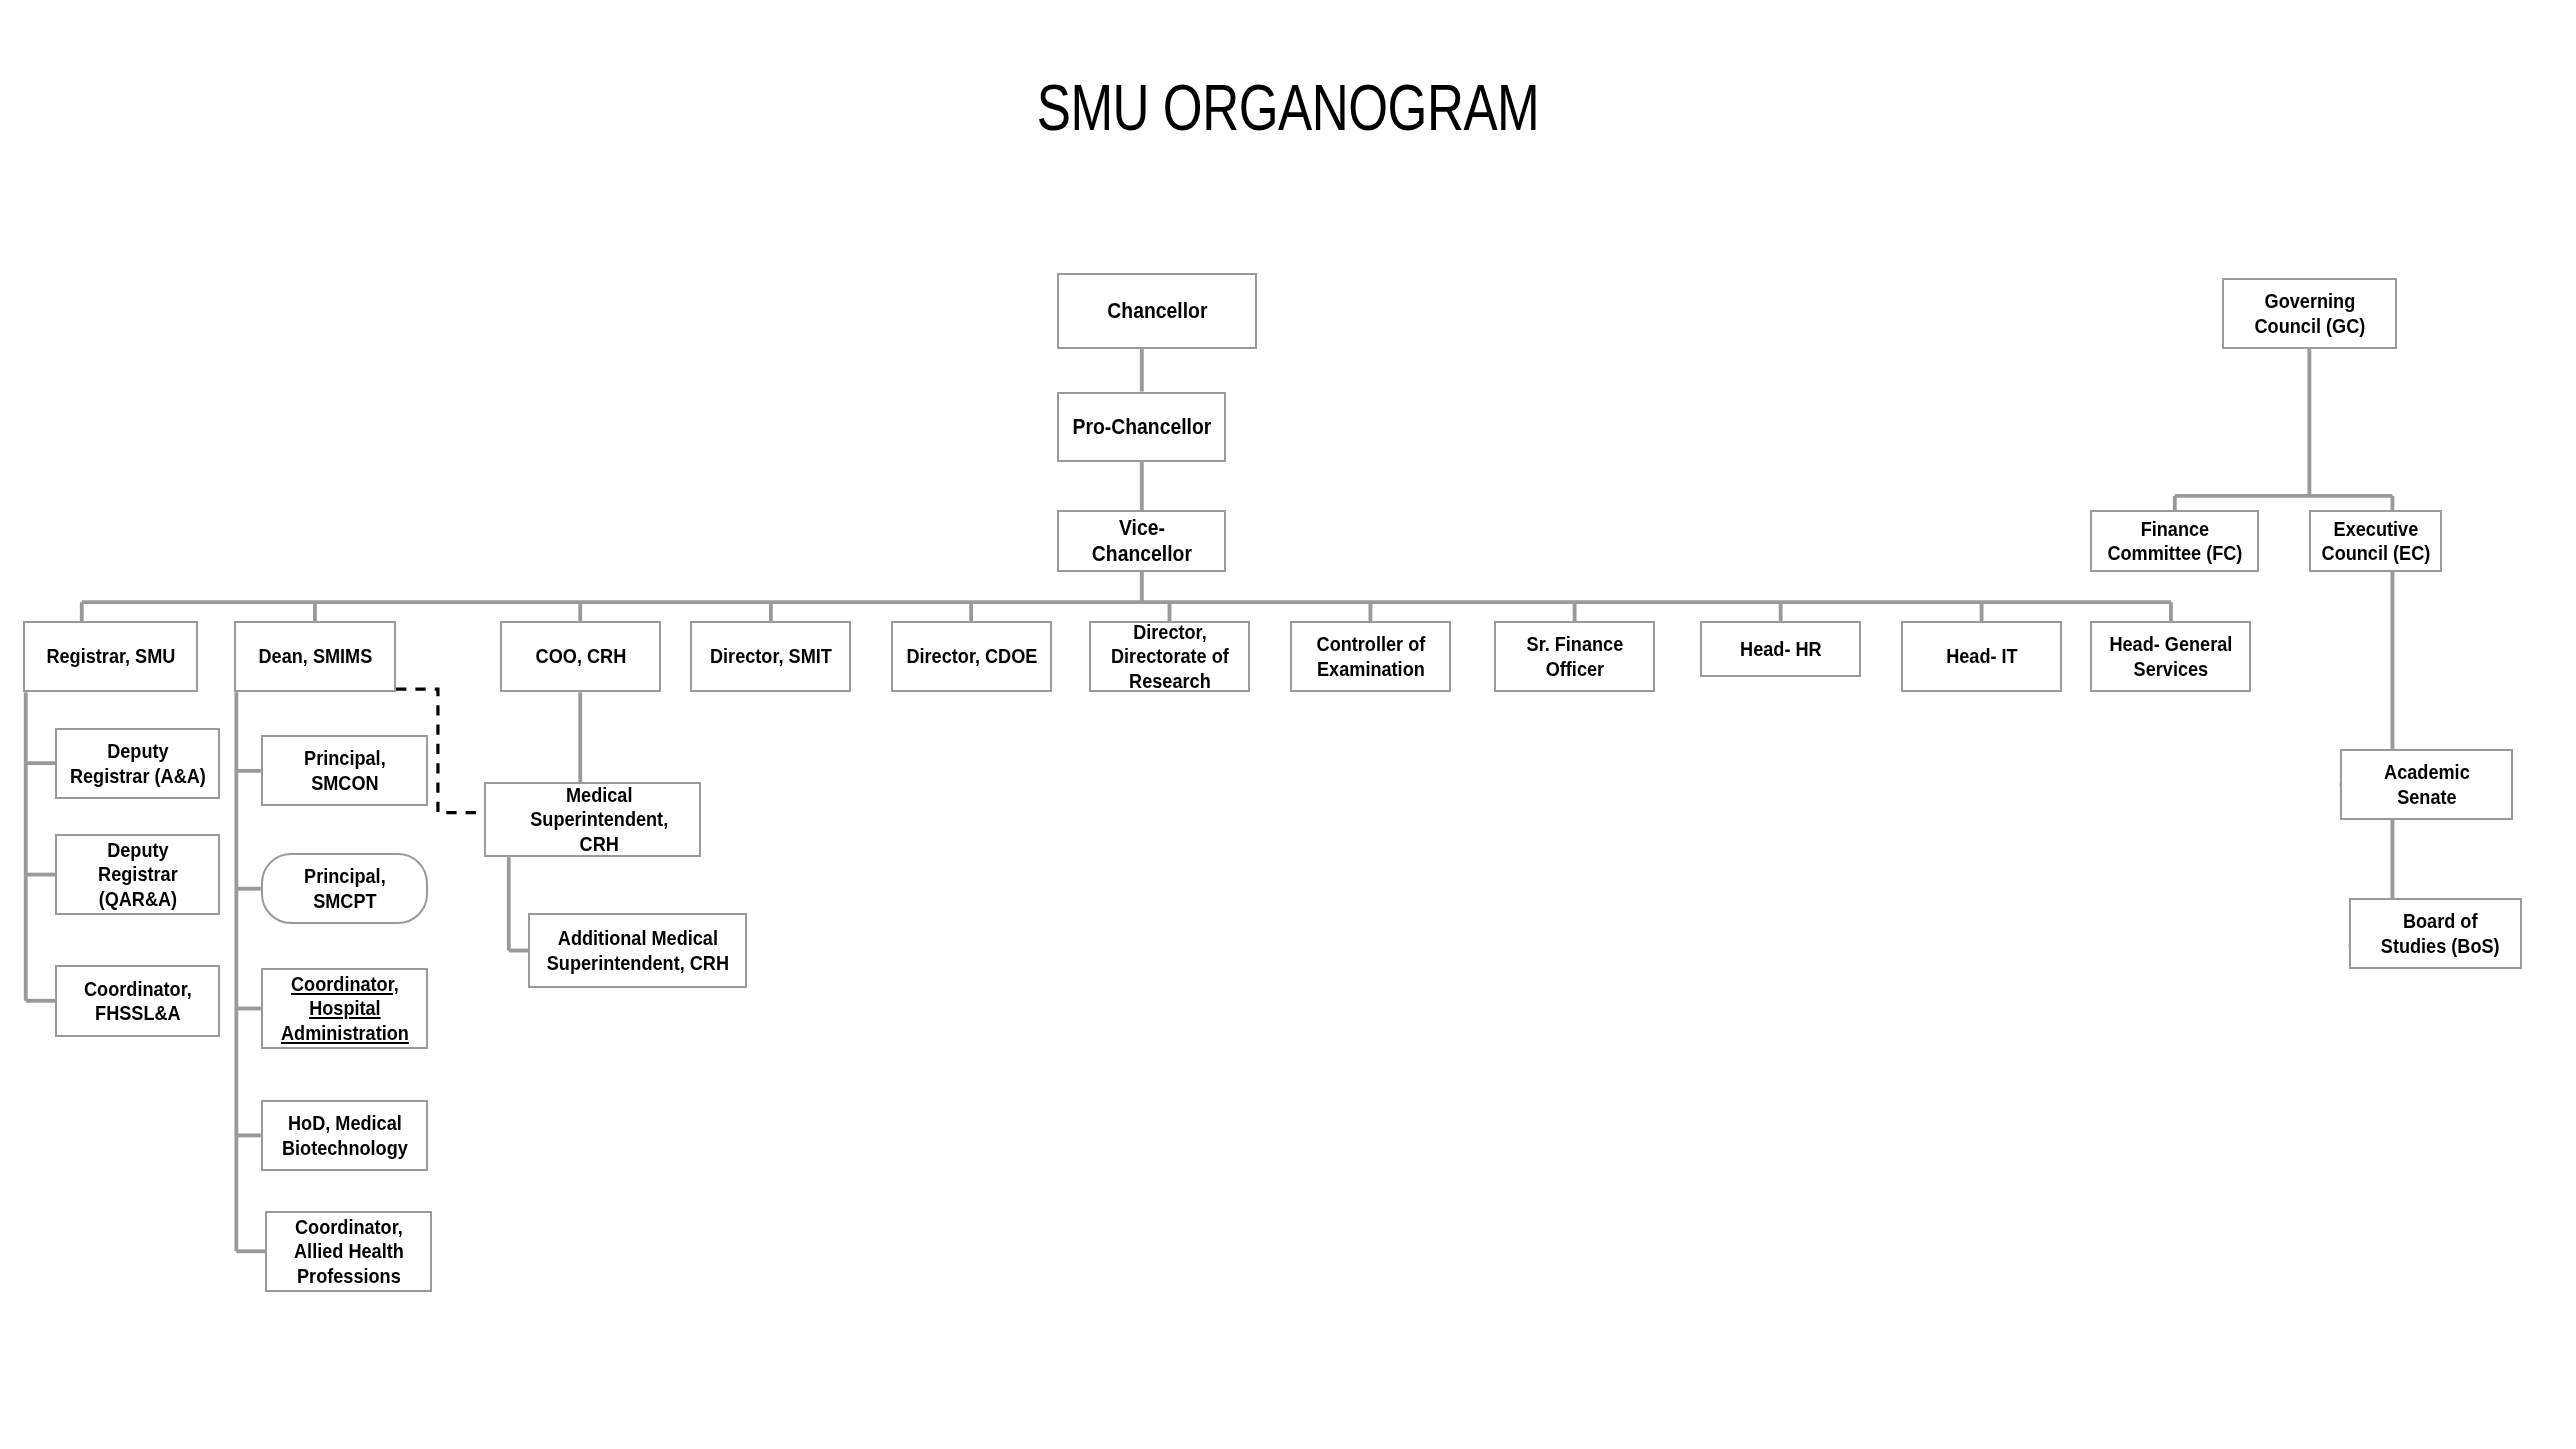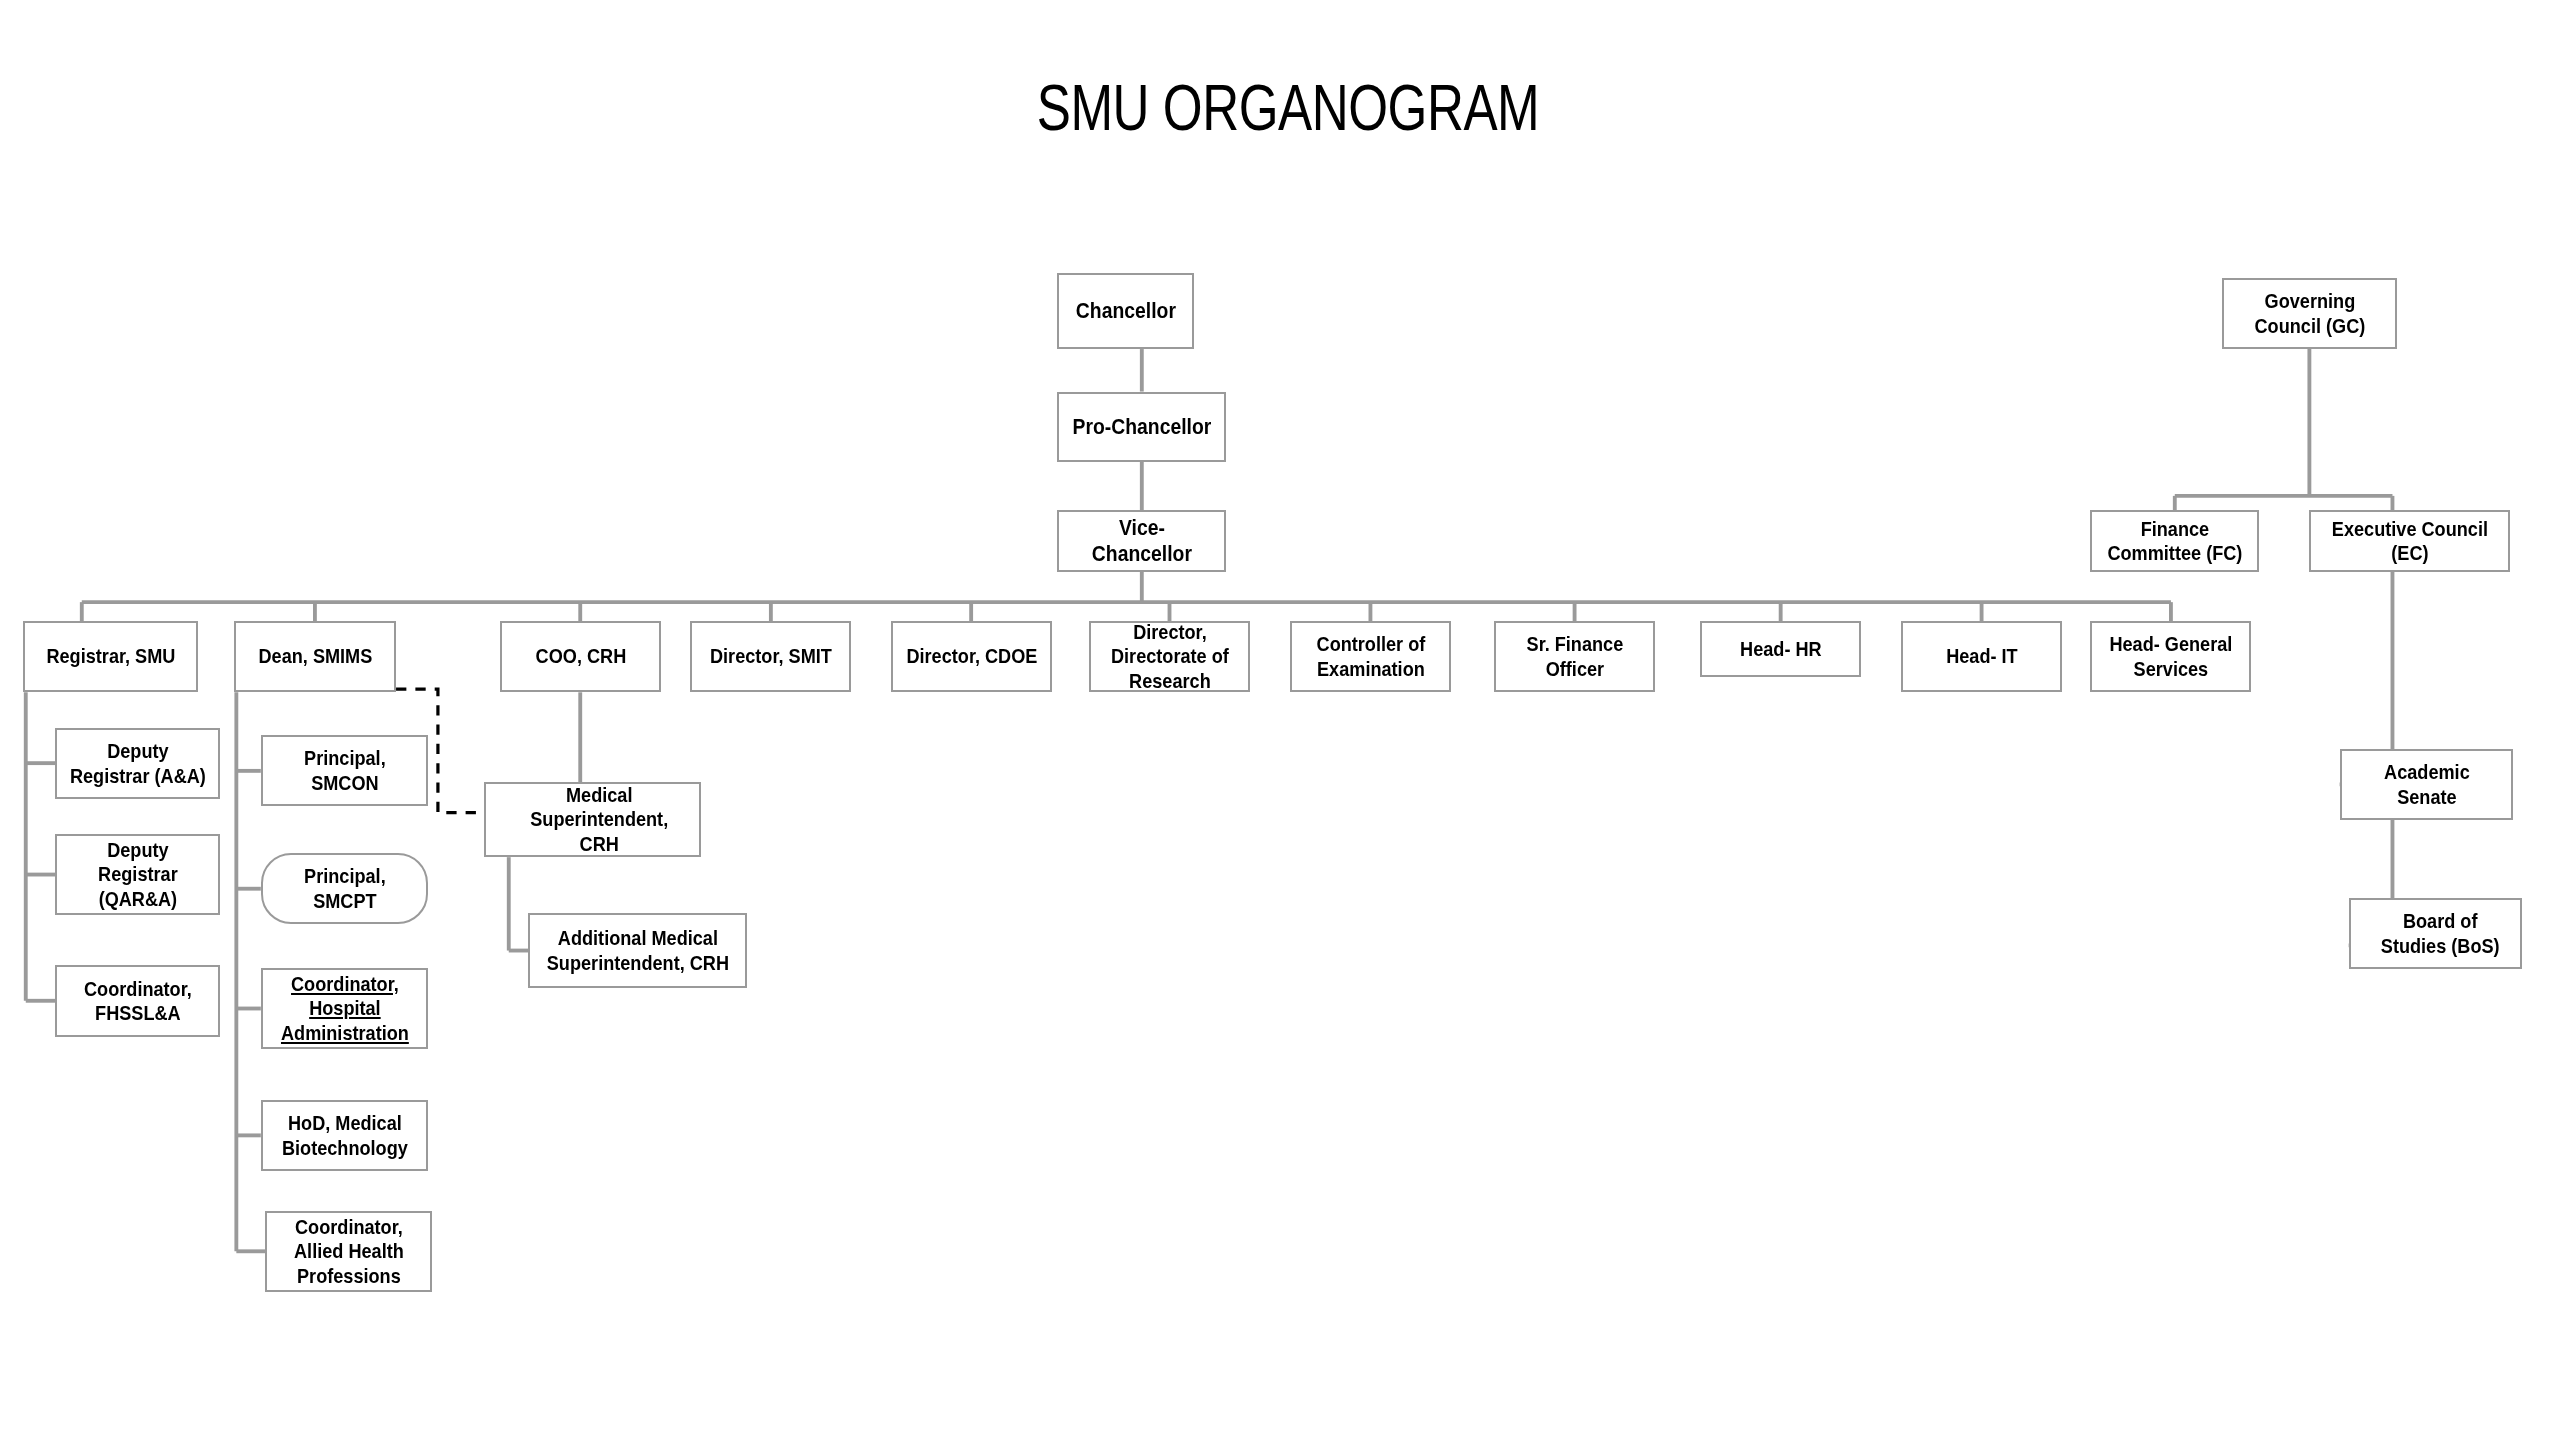--- a/index.html
+++ b/index.html
@@ -103,37 +103,37 @@
         <path d="M 367 1943 L 412 1943"></path>
         <path d="M 901 1075 L 901 1215"></path>
         <path d="M 790 1331 L 790 1476"></path>
         <path d="M 790 1476 L 820 1476"></path>
       </g>
     <g id="dashed-links" fill="none" stroke="#000000" stroke-width="5" stroke-dasharray="16 14">
         <path d="M 615 1070 L 680 1070 L 680 1262 L 752 1262"></path>
       </g>
   </svg>
 
-  <div class="node" style="left: 1057px; top: 273px; width: 137px; height: 76px; font-size: 22px; border-color: rgb(154, 154, 154); color: rgb(0, 0, 0);">
+  <div class="node" style="left: 1057px; top: 273px; width: 200px; height: 76px; font-size: 22px; border-color: rgb(154, 154, 154); color: rgb(0, 0, 0);">
       <span>Chancellor</span>
     </div>
   <div class="node" style="left: 1057px; top: 392px; width: 169px; height: 70px; font-size: 22px; border-color: rgb(154, 154, 154); color: rgb(0, 0, 0);">
       <span>Pro-Chancellor</span>
     </div>
   <div class="node" style="left: 1057px; top: 510px; width: 169px; height: 62px; font-size: 22px; border-color: rgb(154, 154, 154); color: rgb(0, 0, 0);">
       <span>Vice-Chancellor</span>
     </div>
 
   <div class="node" style="left: 2222px; top: 278px; width: 175px; height: 71px; font-size: 20.6px; border-color: rgb(154, 154, 154); color: rgb(0, 0, 0);">
       <span>Governing Council (GC)</span>
     </div>
   <div class="node" style="left: 2090px; top: 510px; width: 169px; height: 62px; font-size: 20.6px; border-color: rgb(154, 154, 154); color: rgb(0, 0, 0);">
       <span>Finance Committee (FC)</span>
     </div>
-  <div class="node" style="left: 2309px; top: 510px; width: 201px; height: 62px; font-size: 20.6px; border-color: rgb(154, 154, 154); color: rgb(0, 0, 0);">
+  <div class="node" style="left: 2309px; top: 510px; width: 133px; height: 62px; font-size: 20.6px; border-color: rgb(154, 154, 154); color: rgb(0, 0, 0);">
       <span>Executive Council (EC)</span>
     </div>
 
   <div class="node" style="left: 23px; top: 621px; width: 175px; height: 71px; font-size: 20.6px; border-color: rgb(154, 154, 154); color: rgb(0, 0, 0);">
       <span>Registrar, SMU</span>
     </div>
   <div class="node" style="left: 234px; top: 621px; width: 162px; height: 71px; font-size: 20.6px; border-color: rgb(154, 154, 154); color: rgb(0, 0, 0);">
       <span>Dean, SMIMS</span>
     </div>
   <div class="node" style="left: 500px; top: 621px; width: 161px; height: 71px; font-size: 20.6px; border-color: rgb(154, 154, 154); color: rgb(0, 0, 0);">

